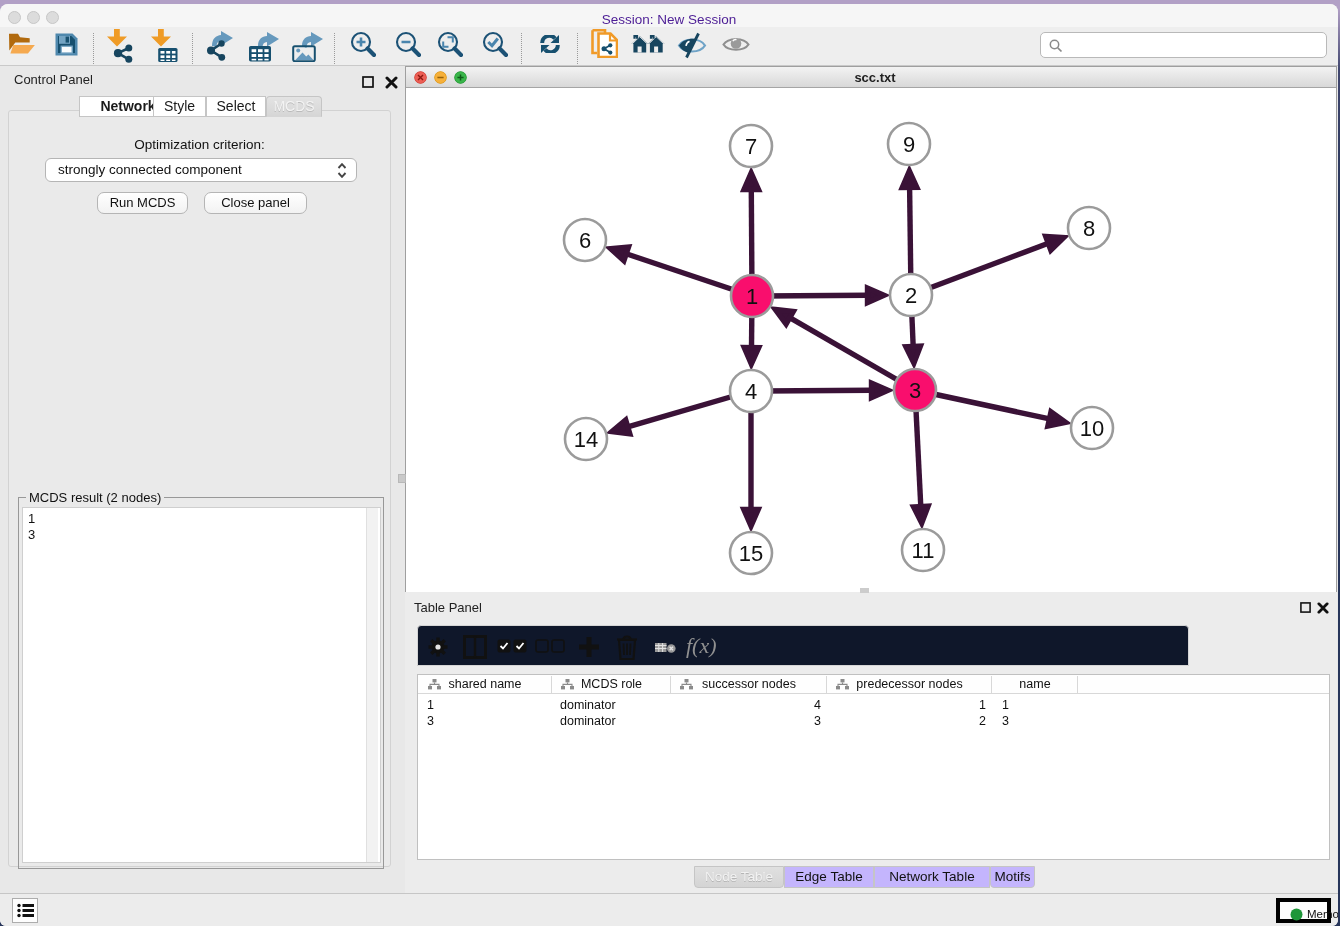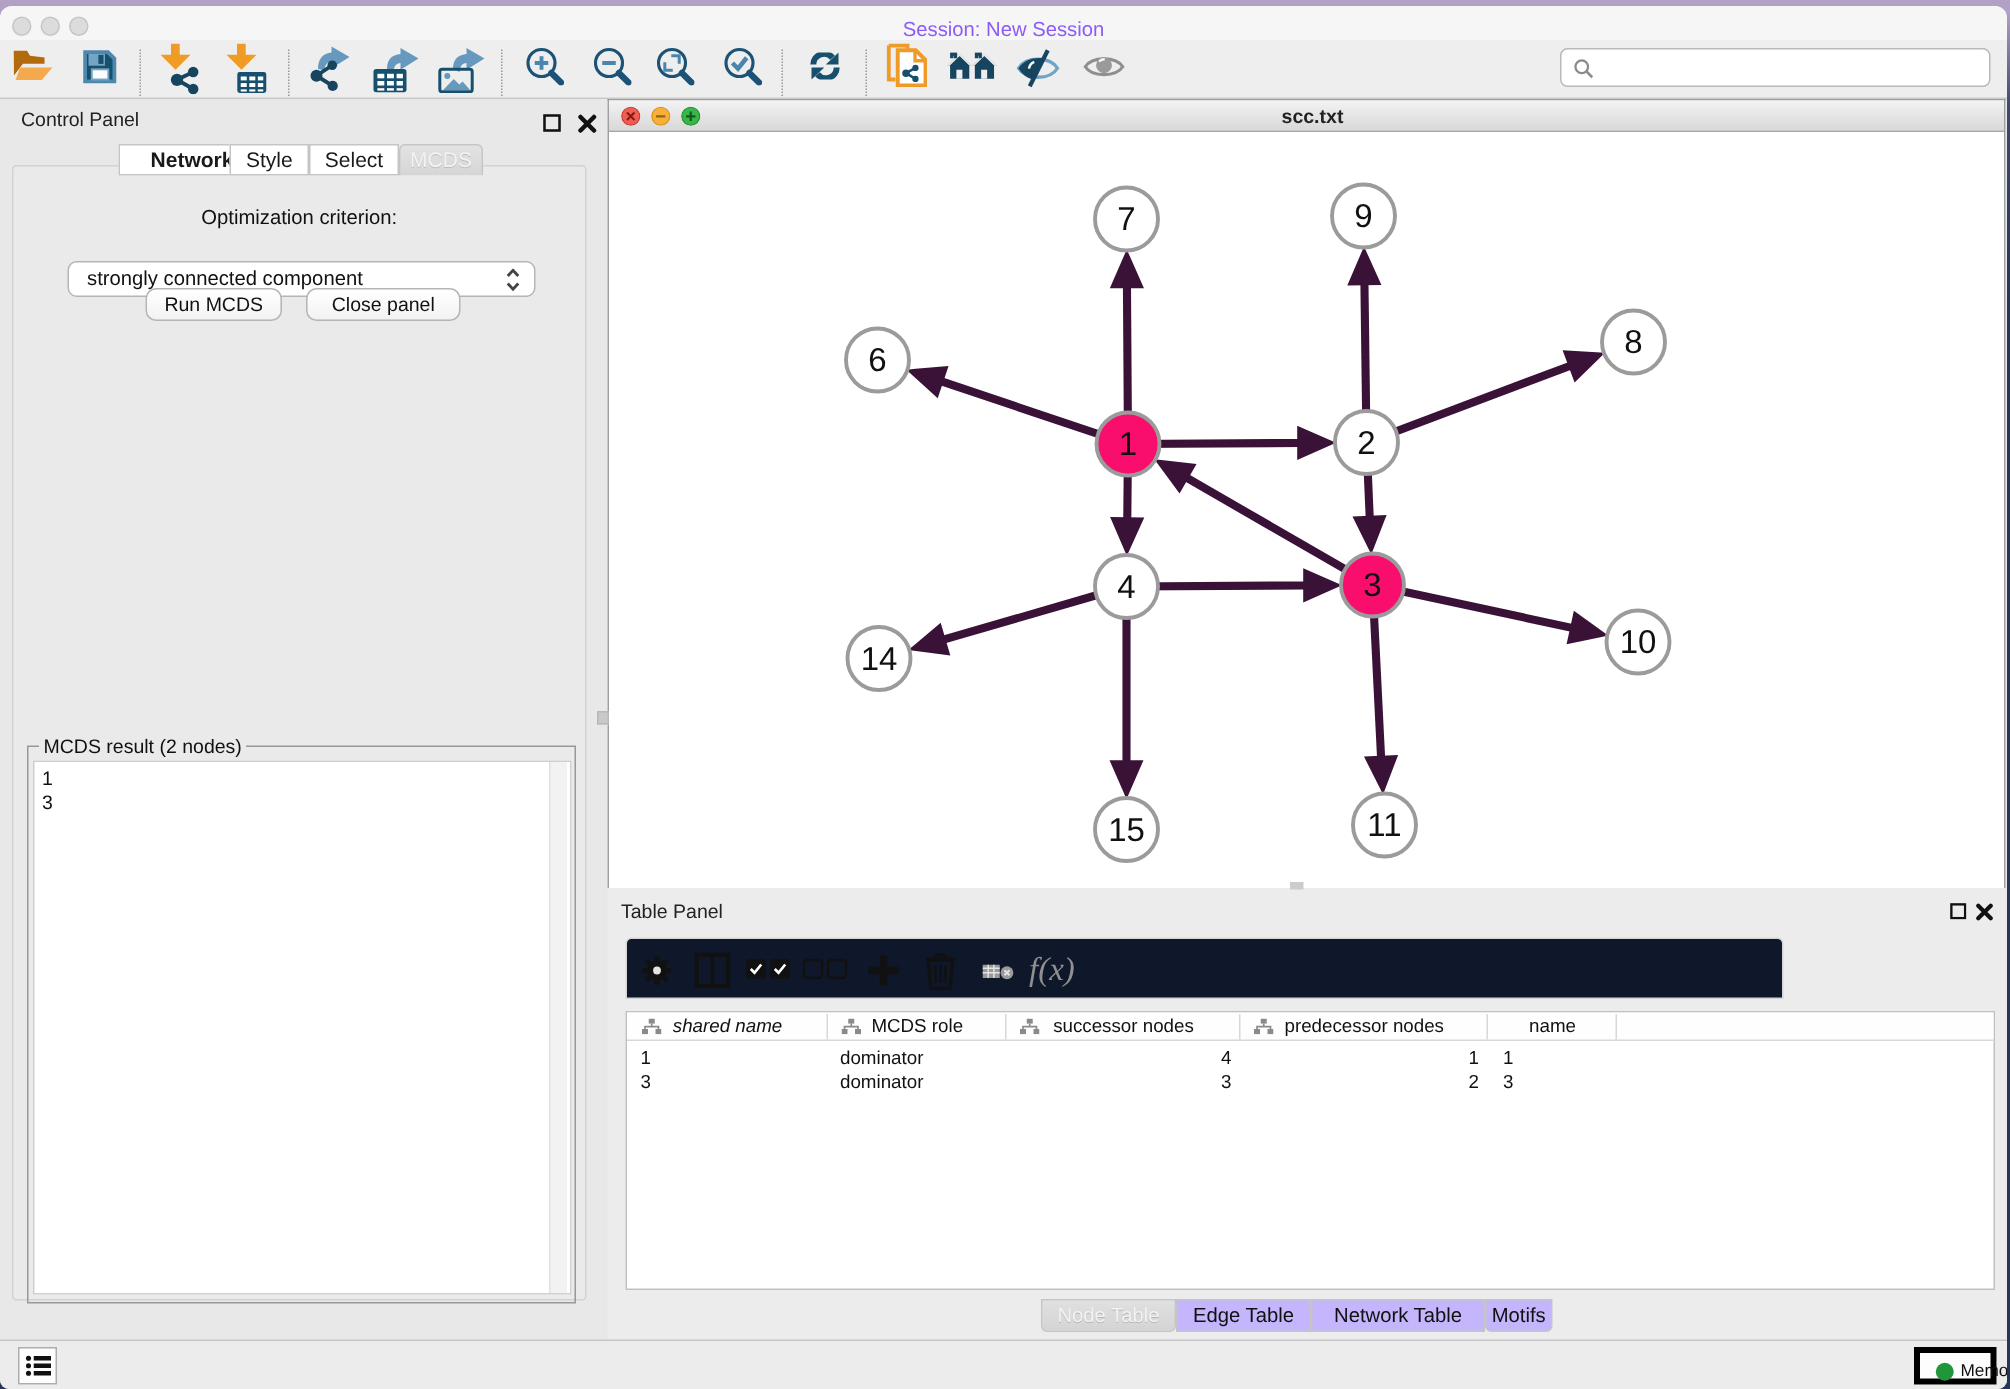--- a/index.html
+++ b/index.html
@@ -4,34 +4,34 @@
 <style>
 * { margin:0; padding:0; box-sizing:border-box; }
 html,body { width:1340px; height:926px; overflow:hidden; }
 body { font-family:"Liberation Sans", sans-serif; background:linear-gradient(180deg,#b2a0c6 0,#b2a0c6 8px,#41476f 70px,#27355a 200px,#27355a 100%); position:relative; }
 .abs { position:absolute; }
 
 #win { position:absolute; left:0; top:4px; width:1338px; height:922px; background:#e8e8e8; border-radius:8px 8px 6px 6px; overflow:hidden; }
 
 #titlebar { position:absolute; left:0; top:0; width:100%; height:23px; background:#f6f6f6; }
 #titlebar .dot { position:absolute; top:6.5px; width:13px; height:13px; border-radius:50%; background:#dcdcdc; border:1px solid #c6c6c6; }
-#wtitle { position:absolute; top:8px; width:100%; text-align:center; font-size:13.5px; color:#8b5cf6; }
+#wtitle { position:absolute; top:8px; width:100%; text-align:center; font-size:13.5px; color:#4c1d95; }
 
 #toolbar { position:absolute; left:0; top:23px; width:100%; height:39px; background:#eeeeee; border-bottom:1px solid #c9c9c9; }
 .sep { position:absolute; top:6px; height:31px; width:0; border-left:1px dotted #9a9a9a; }
 .tbi { position:absolute; top:29px; }
 
 #search { position:absolute; left:1040px; top:28px; width:287px; height:26px; background:#fff; border:1px solid #b9b9b9; border-radius:5px; }
 
 #cpanel { position:absolute; left:0; top:62px; width:398px; height:827px; background:#e8e8e8;padding-left:40px; }
 #cphead { position:absolute; left:14px; top:6px; font-size:13px; color:#222; }
 .tab { position:absolute; top:30px; z-index:2; height:21px; background:#fff; border:1px solid #c5c5c5; font-size:14px; color:#1a1a1a; text-align:center; line-height:19px; }
 #cpbody { position:absolute; left:8px; top:44px; width:383px; height:757px; background:#eaeaea; border:1px solid #d2d2d2; border-radius:3px; }
 #optlabel { position:absolute; left:0; top:26px; width:100%; text-align:center; font-size:13.5px; color:#111; }
-#optsel { position:absolute; left:36px; top:47px; width:312px; height:24px; background:#fff; border:1px solid #b5b5b5; border-radius:6px; font-size:13.5px; color:#111; line-height:22px; padding-left:12px;margin-top:16px; }
+#optsel { position:absolute; left:36px; top:47px; width:312px; height:24px; background:#fff; border:1px solid #b5b5b5; border-radius:6px; font-size:13.5px; color:#111; line-height:22px; padding-left:12px; }
 .btn { position:absolute; top:81px; height:22px; background:linear-gradient(#ffffff,#f2f2f2); border:1px solid #b5b5b5; border-radius:7px; font-size:13px; color:#111; text-align:center; line-height:20px; }
 #fieldset { position:absolute; left:9px; top:386px; width:366px; height:372px; border:1px solid #989898; }
 #fslegend { position:absolute; left:7px; top:-8px; background:#eaeaea; padding:0 3px; font-size:13px; color:#111; }
 #fsinner { position:absolute; left:3px; top:9px; width:359px; height:356px; background:#fff; border:1px solid #cfcfcf; font-size:13px; color:#111; line-height:16px; padding:3px 0 0 5px; }
 #fsscroll { position:absolute; right:2px; top:0px; width:12px; height:354px; background:#f2f2f2; border-left:1px solid #e0e0e0; }
 
 #netwin { position:absolute; left:405px; top:62px; width:932px; height:526px; background:#fff; border:1px solid #9f9f9f; border-bottom:none; }
 #nettitle { position:absolute; left:0; top:0; width:100%; height:21px; background:linear-gradient(#f3f3f3,#d8d8d8); border-bottom:1px solid #a5a5a5; }
 #netname { position:absolute; top:3px; width:100%; text-align:center; font-size:13px; font-weight:bold; color:#222; text-indent:8px; }
 .tl { position:absolute; top:3.5px; width:13px; height:13px; border-radius:50%; }
@@ -372,21 +372,21 @@
       <div class="abs" style="left:268px;top:7px;font-family:'Liberation Serif',serif;font-style:italic;font-size:22px;color:#909090;">f(x)</div>
     </div>
     <div id="ttable">
       <div id="thead">
         <svg class="hicon" style="position:absolute;left:10px;top:4px" width="13" height="11" viewBox="0 0 13 11">
             <rect x="4.5" y="0" width="4" height="3.4" fill="#8a8a8a"></rect>
             <rect x="0" y="7" width="4" height="3.4" fill="#8a8a8a"></rect>
             <rect x="9" y="7" width="4" height="3.4" fill="#8a8a8a"></rect>
             <path d="M6.5 3.4 V5.4 M2 7 V5.4 H11 V7" stroke="#8a8a8a" stroke-width="1.1" fill="none"></path>
           </svg>
-        <div class="hlabel" style="left:0px;width:134px;text-align:center;font-style:italic;">shared name</div>
+        <div class="hlabel" style="left:0px;width:134px;text-align:center;">shared name</div>
         <div class="hsep" style="left:133px"></div>
         <svg class="hicon" style="position:absolute;left:143px;top:4px" width="13" height="11" viewBox="0 0 13 11">
             <rect x="4.5" y="0" width="4" height="3.4" fill="#8a8a8a"></rect>
             <rect x="0" y="7" width="4" height="3.4" fill="#8a8a8a"></rect>
             <rect x="9" y="7" width="4" height="3.4" fill="#8a8a8a"></rect>
             <path d="M6.5 3.4 V5.4 M2 7 V5.4 H11 V7" stroke="#8a8a8a" stroke-width="1.1" fill="none"></path>
           </svg>
         <div class="hlabel" style="left:134px;width:119px;text-align:center;">MCDS role</div>
         <div class="hsep" style="left:252px"></div>
         <svg class="hicon" style="position:absolute;left:262px;top:4px" width="13" height="11" viewBox="0 0 13 11">

